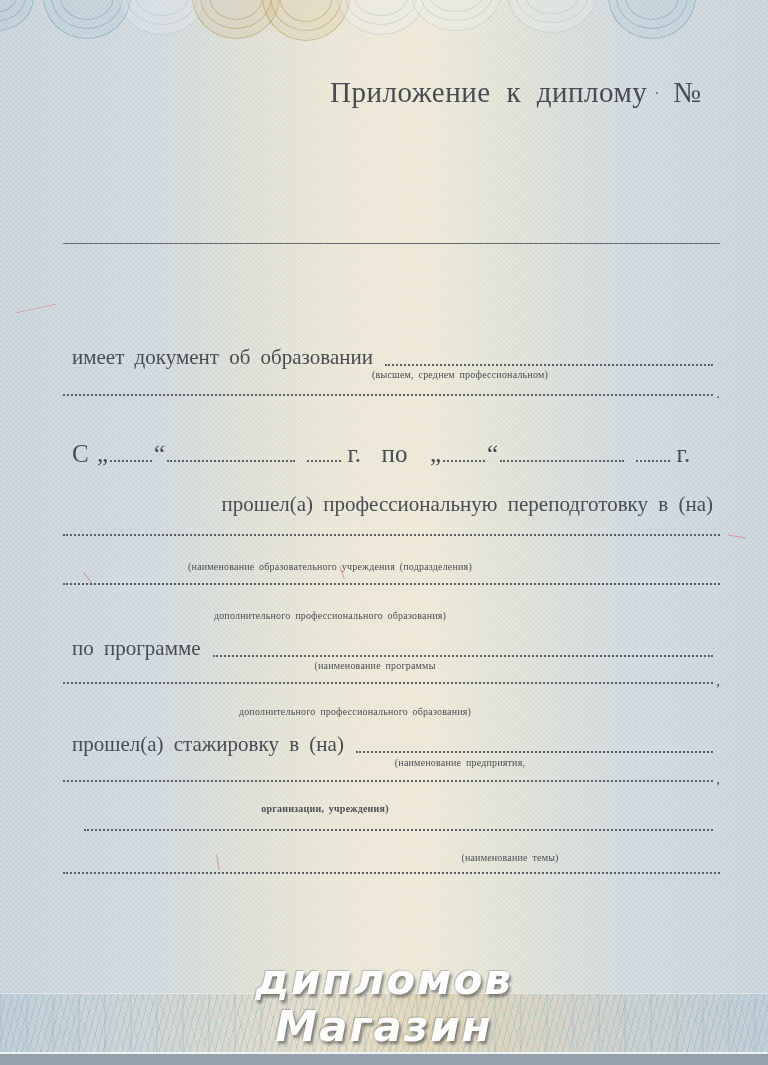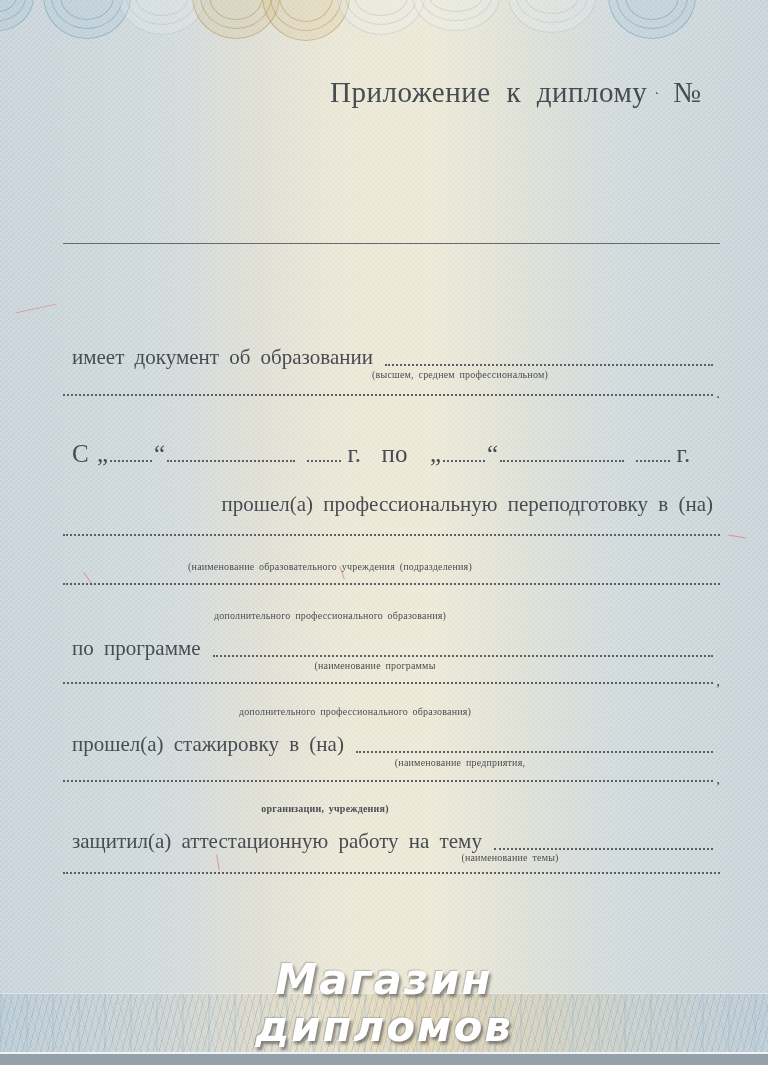--- a/index.html
+++ b/index.html
@@ -148,29 +148,28 @@
     <span class="fill dotted"></span>
   </div>
   <div class="hint" style="top:757px;left:330px;width:260px;">(наименование предприятия,</div>
   <div class="hr-row" style="top:776px;">
     <span class="fill dotted"></span>
     <span class="mark">,</span>
   </div>
   <div class="hint" style="top:803px;left:190px;width:270px;font-weight:bold;">организации, учреждения)</div>
 
   <div class="row" style="top:829px;">
-    <span>защитил(а) аттестационную работу на тему</span>
     <span class="fill dotted"></span>
   </div>
   <div class="hint" style="top:852px;left:400px;width:220px;">(наименование темы)</div>
   <div class="hr-row" style="top:872px;">
     <span class="fill dotted"></span>
   </div>
 
   <div class="lace"></div>
   <div class="scan-strip"></div>
 
   <div class="wm">
+    <div>дипломов</div>
     <div>Магазин</div>
-    <div>дипломов</div>
   </div>
 
 </div>
 
 </body></html>

